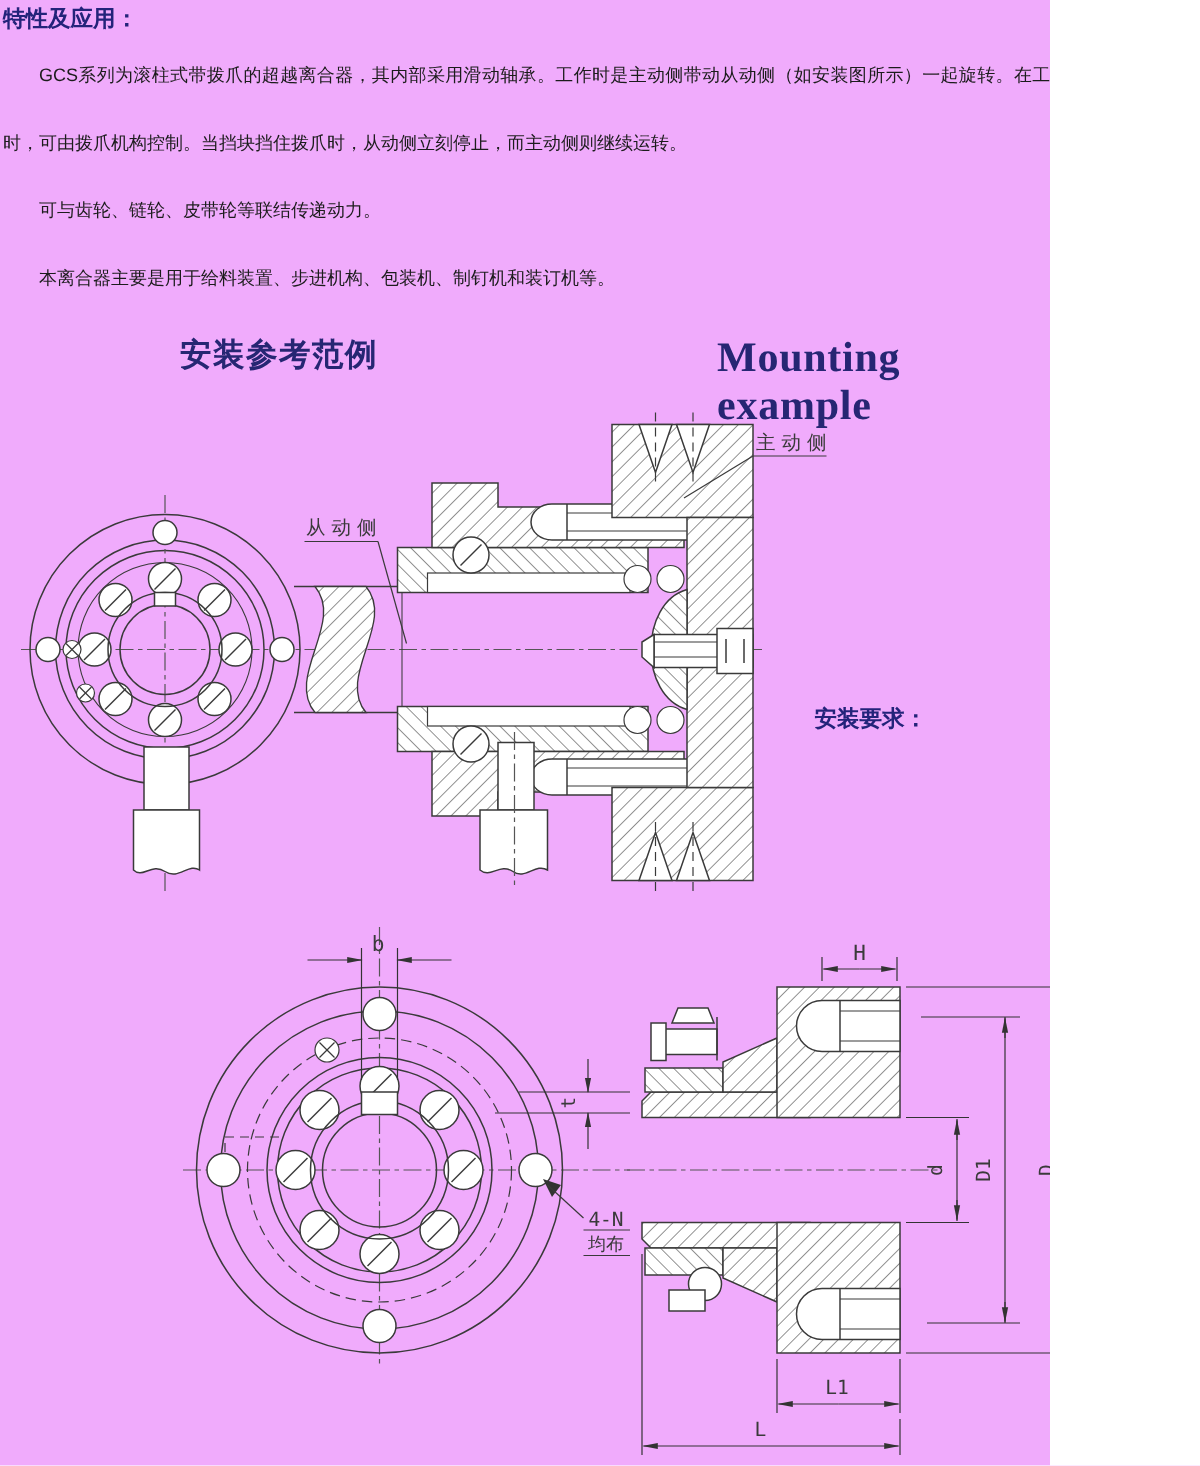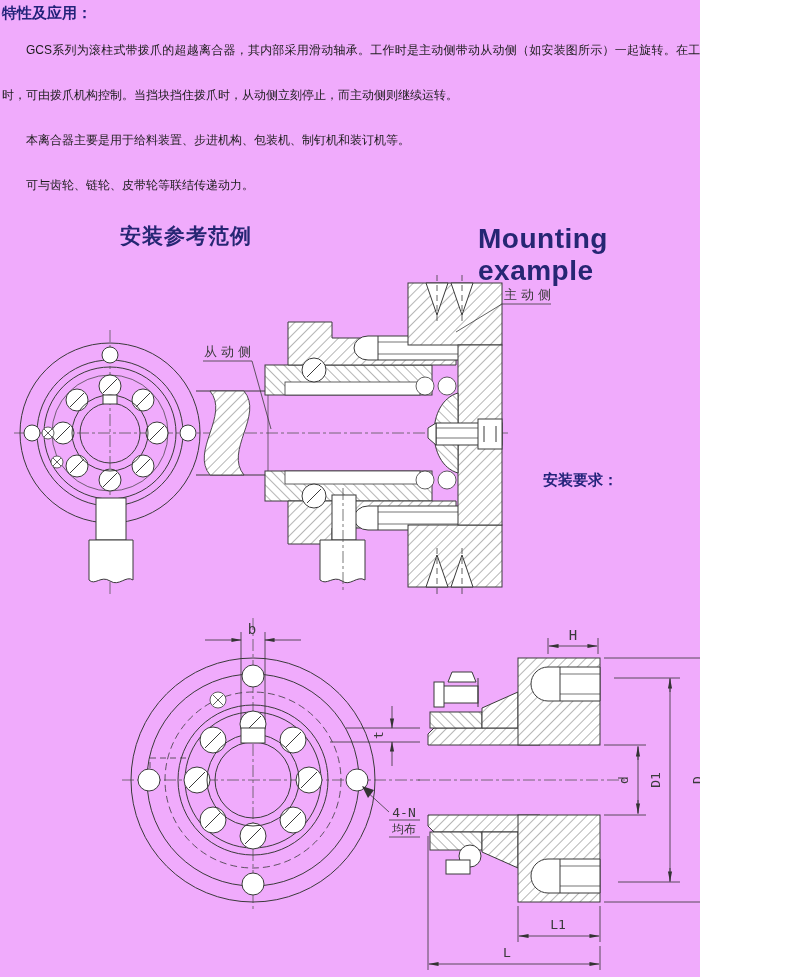--- a/index.html
+++ b/index.html
@@ -2,40 +2,40 @@
 <html><head>
 <meta charset="utf-8">
 <style>
   html,body{margin:0;padding:0;background:#ffffff;}
   .page{position:relative;width:700px;height:977px;background:#f0abfc;overflow:hidden;
         font-family:"Liberation Sans","DejaVu Sans",sans-serif;color:#1f1f1f;}
   .intro{position:absolute;left:2px;top:2px;width:796px;}
   .intro-title{font-size:15px;font-weight:bold;line-height:22px;color:#23237a;margin-bottom:4px;}
   .intro p{margin:0;font-size:12px;line-height:45px;color:#1c1c1c;text-align:justify;}
   .intro p.ind{text-indent:2em;}
-  .sec-title{position:absolute;font-weight:bold;color:#262673;}
+  .sec-title{position:absolute;font-weight:bold;color:#262673;font-family:Liberation Serif, serif;}
   .sec-title.zh{left:120px;top:222px;font-size:21px;letter-spacing:1px;}
   .sec-title.en{left:478px;top:223px;font-size:28px;letter-spacing:0.5px;}
   .note{position:absolute;left:543px;top:468px;width:268px;}
   .note-title{font-size:15px;font-weight:bold;color:#23237a;line-height:24px;margin-bottom:2px;}
   .note-body{font-size:15px;line-height:27px;color:#1c1c1c;text-indent:2em;margin:0;}
   svg{position:absolute;left:0;}
   svg text{font-family:"DejaVu Sans Mono","Liberation Mono",monospace;fill:#3a3a3a;}
   svg text.cjk{font-family:"Liberation Sans","DejaVu Sans",sans-serif;}
 </style>
 </head>
 <body>
 
 <div class="page">
 
   <div class="intro">
     <div class="intro-title">特性及应用：</div>
     <p class="ind">GCS系列为滚柱式带拨爪的超越离合器，其内部采用滑动轴承。工作时是主动侧带动从动侧（如安装图所示）一起旋转。在工作时需要内环停止时，可由拨爪机构控制。当挡块挡住拨爪时，从动侧立刻停止，而主动侧则继续运转。</p>
+    <p class="ind">可与齿轮、链轮、皮带轮等联结传递动力。</p>
     <p class="ind">本离合器主要是用于给料装置、步进机构、包装机、制钉机和装订机等。</p>
-    <p class="ind">可与齿轮、链轮、皮带轮等联结传递动力。</p>
   </div>
 
   <div class="sec-title zh">安装参考范例</div>
   <div class="sec-title en">Mounting example</div>
 
   <div class="note">
     <div class="note-title">安装要求：</div>
   </div>
 
   <svg style="top:270px" width="800" height="342" viewBox="0 0 800 342">

